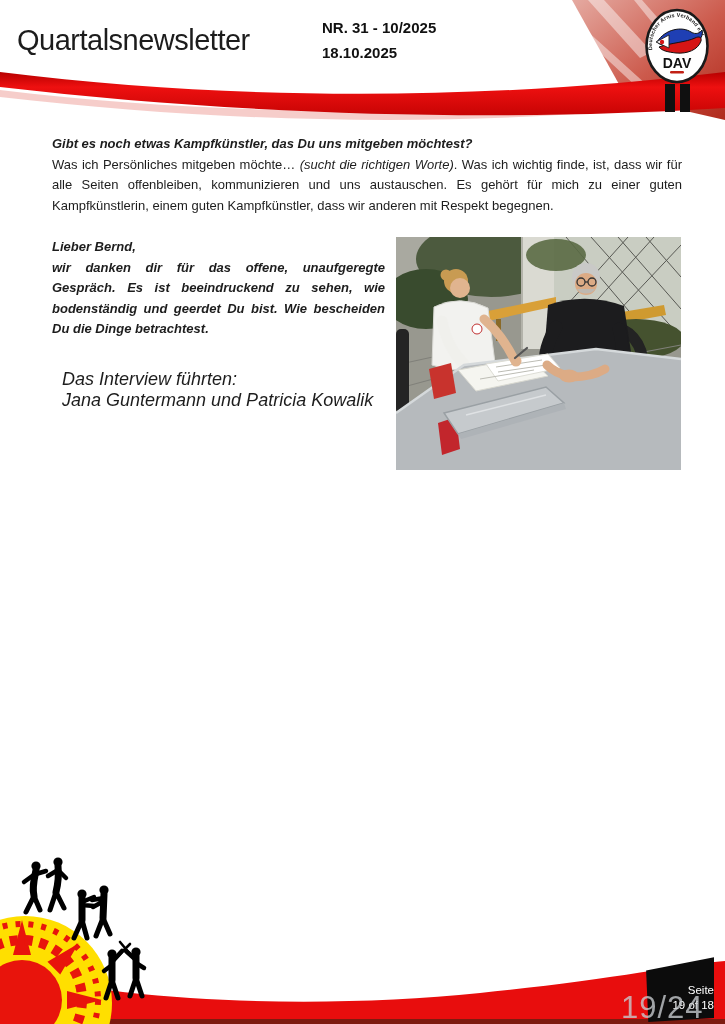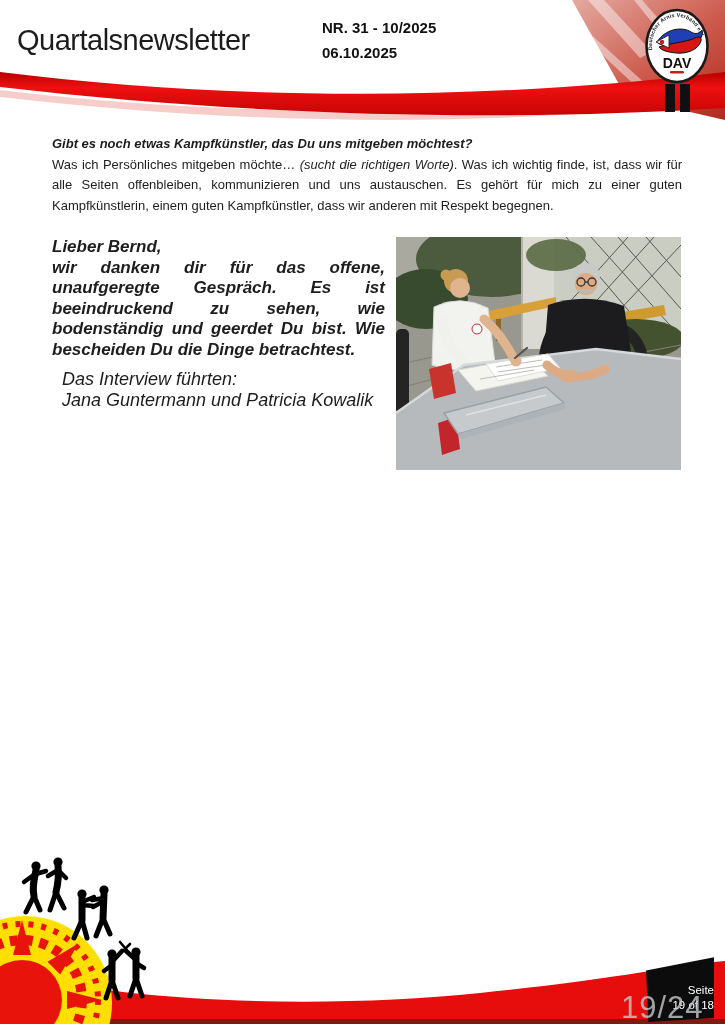--- a/index.html
+++ b/index.html
@@ -23,21 +23,21 @@
   .double-bars .bar.b1{left:0;}
   .double-bars .bar.b2{left:15px;}
 
   
   .article{position:absolute;left:52px;top:134px;width:630px;font-size:13px;line-height:20.5px;}
   .q{margin:0;font-weight:700;font-style:italic;}
   .a{margin:0;text-align:justify;}
   .a .it{font-style:italic;}
   .closing{
     position:absolute;left:52px;top:237px;width:333px;
-    font-size:17px;line-height:20.5px;font-weight:700;font-style:italic;
+    font-size:13px;line-height:20.5px;font-weight:700;font-style:italic;
   }
   .closing p{margin:0;text-align:justify;}
   .closing p.salut{text-align:left;}
   .interviewers{
     position:absolute;left:62px;top:369px;width:333px;
     font-size:18px;line-height:21px;font-style:italic;font-weight:400;
   }
   .interviewers p{margin:0;}
 
   .photo{position:absolute;left:396px;top:237px;width:285px;height:233px;}
@@ -84,21 +84,21 @@
 
     <path d="M0,90 C 250,120 500,116 725,88 L725,100 C 500,128 250,126 0,97 Z" fill="rgba(226,90,78,0.30)"></path>
 
     <path d="M0,72 C 250,103 500,99 725,72 L725,108 C 500,122 250,116 0,87 Z" fill="url(#ribbonGrad)"></path>
   </svg>
 
   <h1 class="newsletter-title">Quartalsnewsletter</h1>
 
   <div class="issue-block">
     <div>NR. 31 - 10/2025</div>
-    <div>06.10.2025</div>
+    <div>18.10.2025</div>
   </div>
 
   <svg class="dav-logo" viewBox="0 0 66 80">
     <ellipse cx="33" cy="40" rx="30.5" ry="36" fill="#ffffff" stroke="#1a1a1a" stroke-width="2.6"></ellipse>
     <defs>
       <path id="logoArc" d="M9,48 A25,29 0 1 1 57,48"></path>
     </defs>
     <text font-size="5.4" font-weight="700" fill="#222" letter-spacing="0.2">
       <textPath href="#logoArc" startOffset="4">Deutscher Arnis Verband e.V.</textPath>
     </text>

